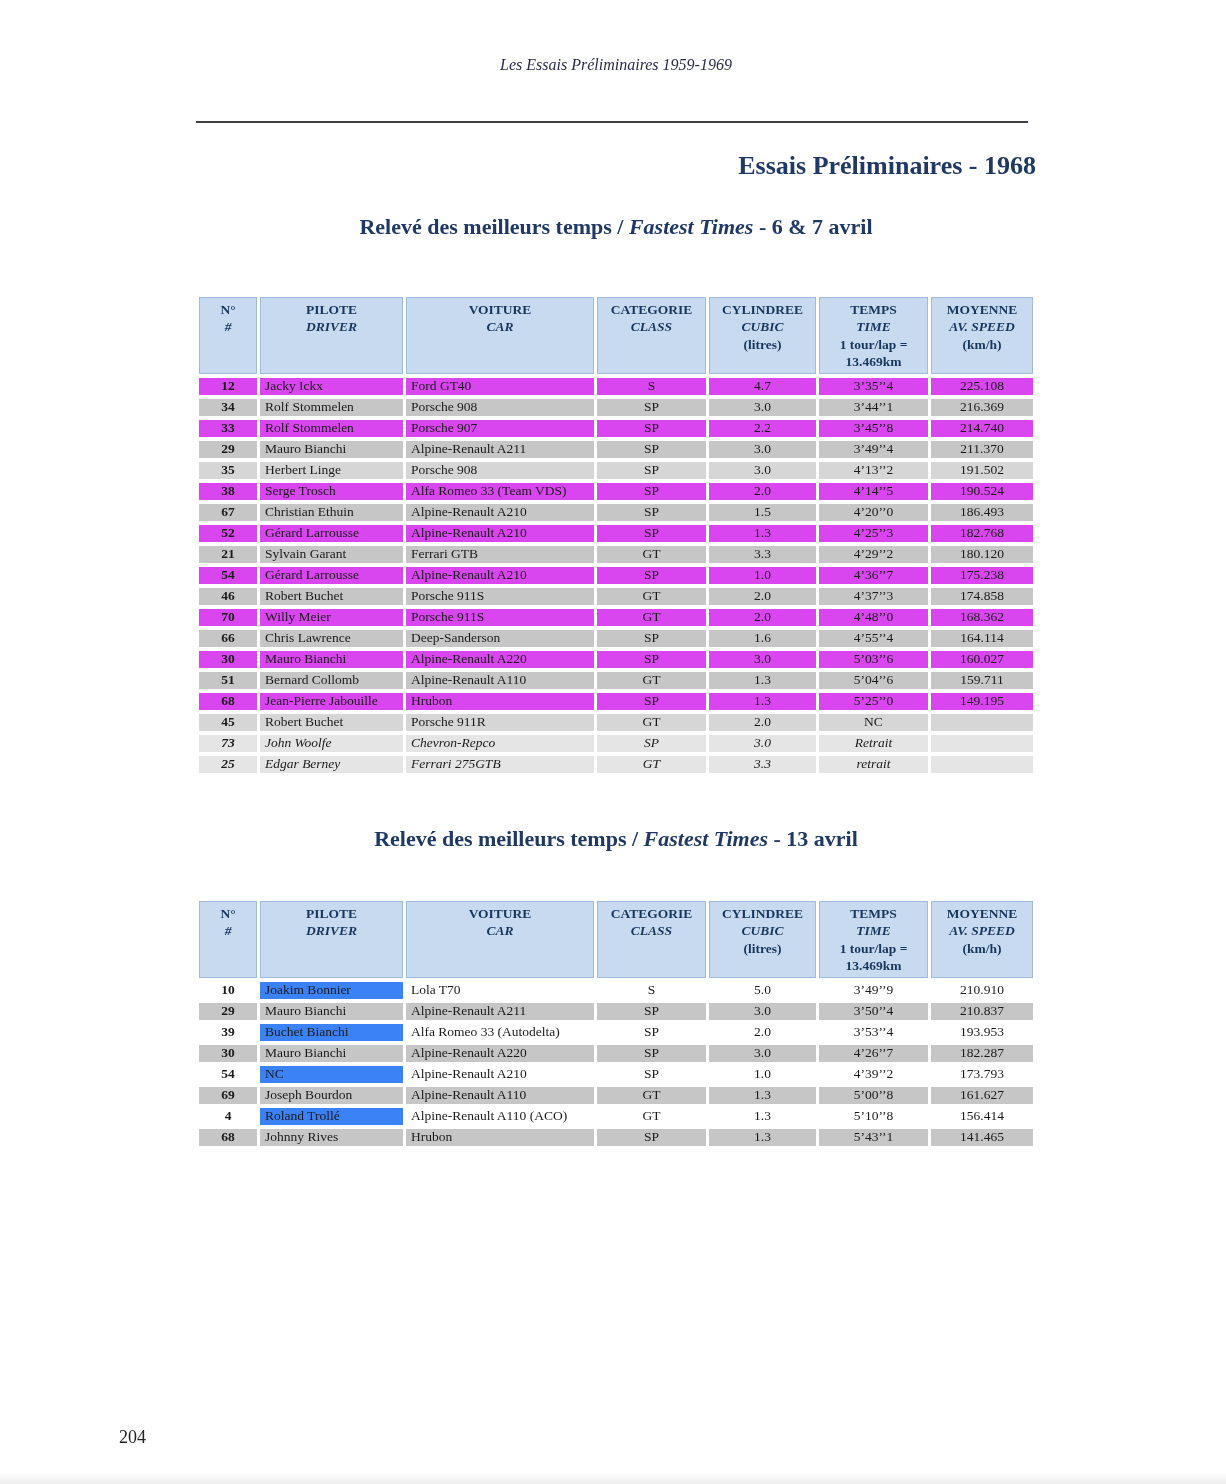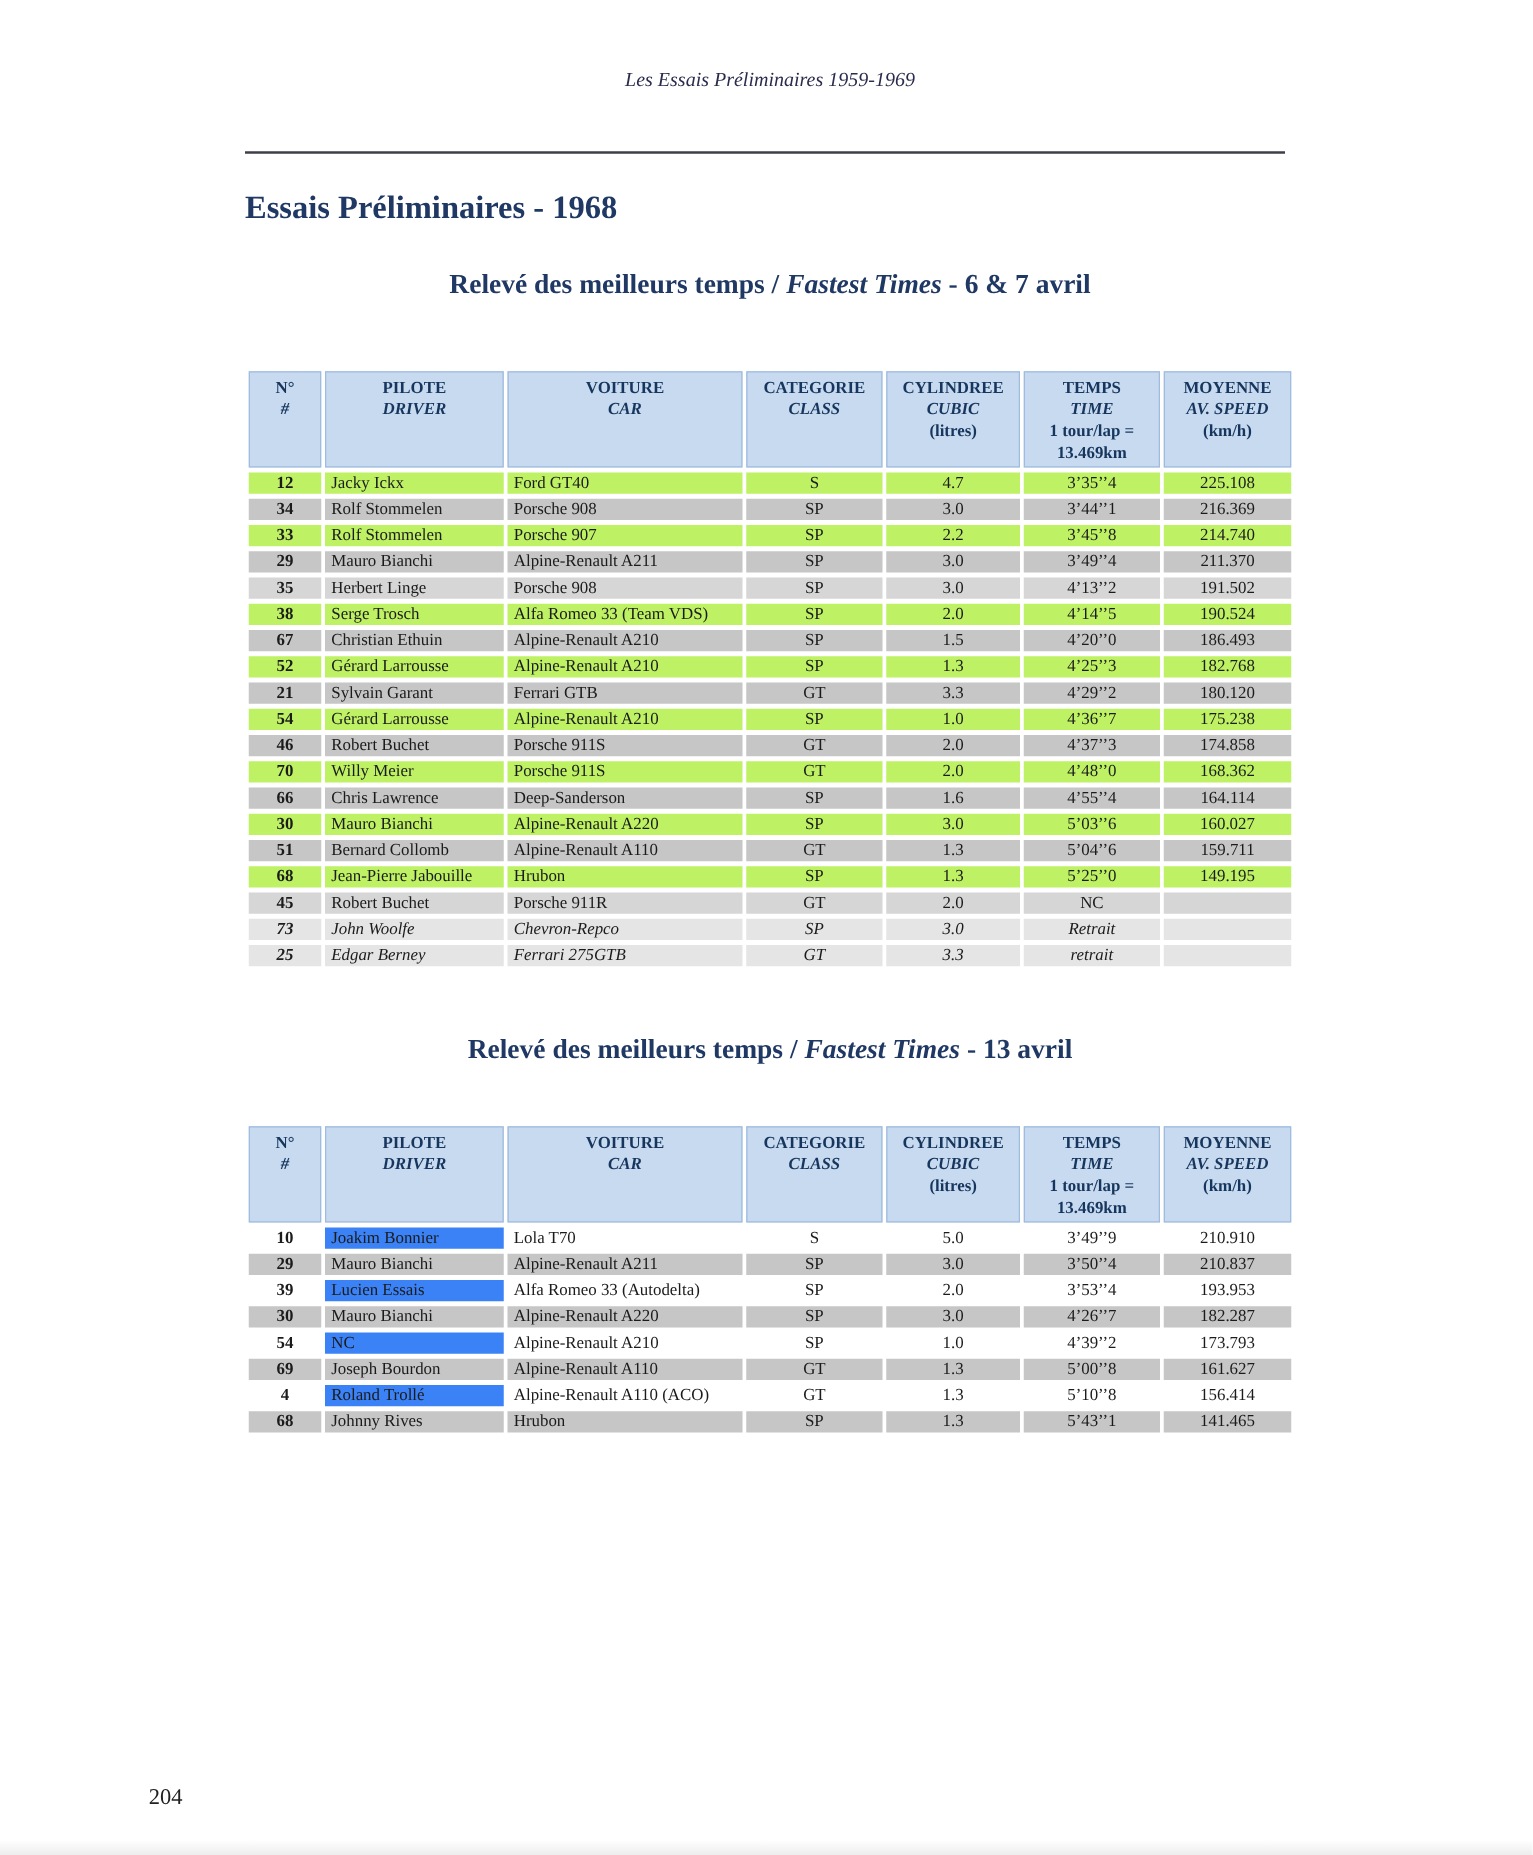--- a/index.html
+++ b/index.html
@@ -14,21 +14,21 @@
   .content-col{position:absolute;left:196px;width:840px;}
   .running-head{
     top:56px;text-align:center;
     font-style:italic;font-size:16px;color:#2b2b4e;
   }
   .head-rule{
     position:absolute;top:121px;left:196px;width:832px;height:2px;
     background:#3f3f4a;
   }
   .doc-title{
-    top:151px;text-align:left;
+    top:151px;text-align:right;
     font-size:26px;font-weight:bold;color:#1F3864;
   }
   .section-subtitle{
     text-align:center;font-size:22px;font-weight:bold;color:#1F3864;
   }
   .subtitle-1{top:214px;}
   .subtitle-2{top:826px;}
   .sub-italic{font-style:italic;text-align:right;}
   .tbl{
     position:absolute;left:196px;
@@ -63,21 +63,21 @@
     box-sizing:border-box;
     height:17px;
     padding:0 5px;
     vertical-align:middle;
     line-height:1.1;
     white-space:nowrap;overflow:hidden;
   }
   td.c-num{text-align:center;font-weight:bold;}
   td.c-pilote,td.c-voiture{text-align:left;}
   td.c-categorie,td.c-cylindree,td.c-temps,td.c-moyenne{text-align:center;}
-  tr.row-light td{background:#bef264;margin-top:32px;}
+  tr.row-light td{background:#d946ef;margin-top:32px;}
   tr.row-gray td{background:#C6C6C6;}
   tr.row-medium td{background:#D6D6D6;}
   tr.row-dark td{background:#e5e5e5;font-style:italic;}
   tr.row-plain td{background:transparent;}
   tr.row-plain td.c-pilote{background:#3b82f6;}
   .page-number{
     position:absolute;left:119px;top:1427px;
     font-size:18px;color:#222222;
   }
   .page-edge{
@@ -379,21 +379,21 @@
     <td class="c-num">29</td>
     <td class="c-pilote">Mauro Bianchi</td>
     <td class="c-voiture">Alpine-Renault A211</td>
     <td class="c-categorie">SP</td>
     <td class="c-cylindree">3.0</td>
     <td class="c-temps">3’50’’4</td>
     <td class="c-moyenne">210.837</td>
   </tr>
       <tr class="row-plain">
     <td class="c-num">39</td>
-    <td class="c-pilote">Lucien Essais</td>
+    <td class="c-pilote">Buchet Bianchi</td>
     <td class="c-voiture">Alfa Romeo 33 (Autodelta)</td>
     <td class="c-categorie">SP</td>
     <td class="c-cylindree">2.0</td>
     <td class="c-temps">3’53’’4</td>
     <td class="c-moyenne">193.953</td>
   </tr>
       <tr class="row-gray">
     <td class="c-num">30</td>
     <td class="c-pilote">Mauro Bianchi</td>
     <td class="c-voiture">Alpine-Renault A220</td>

